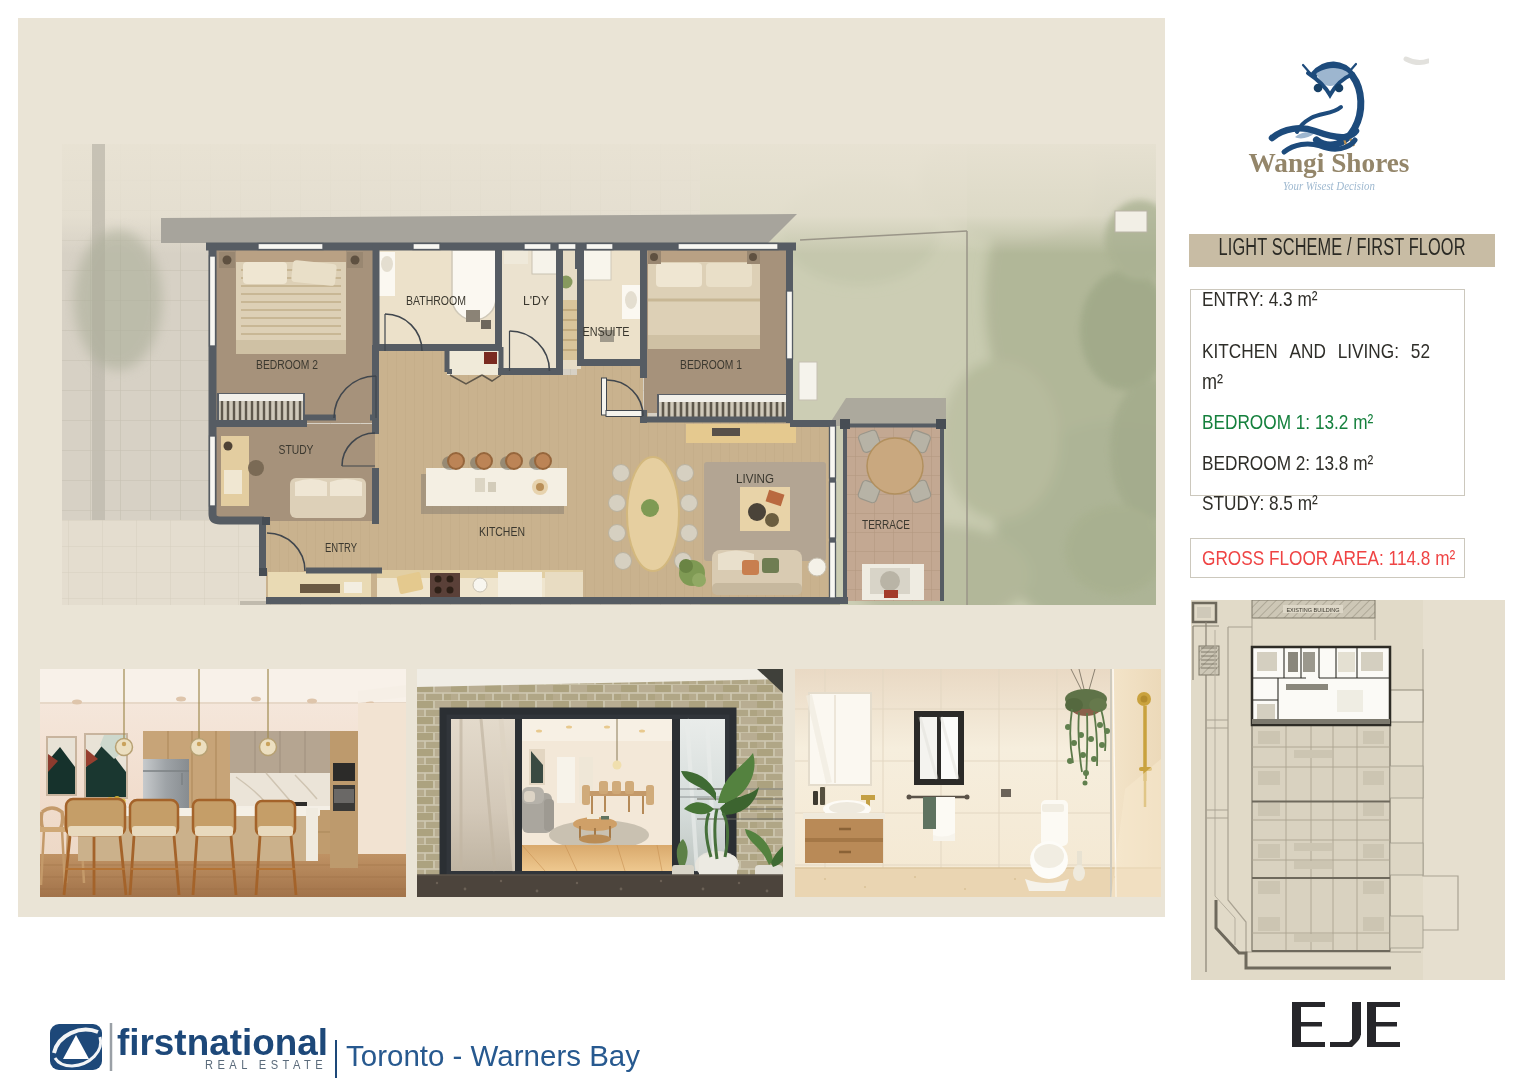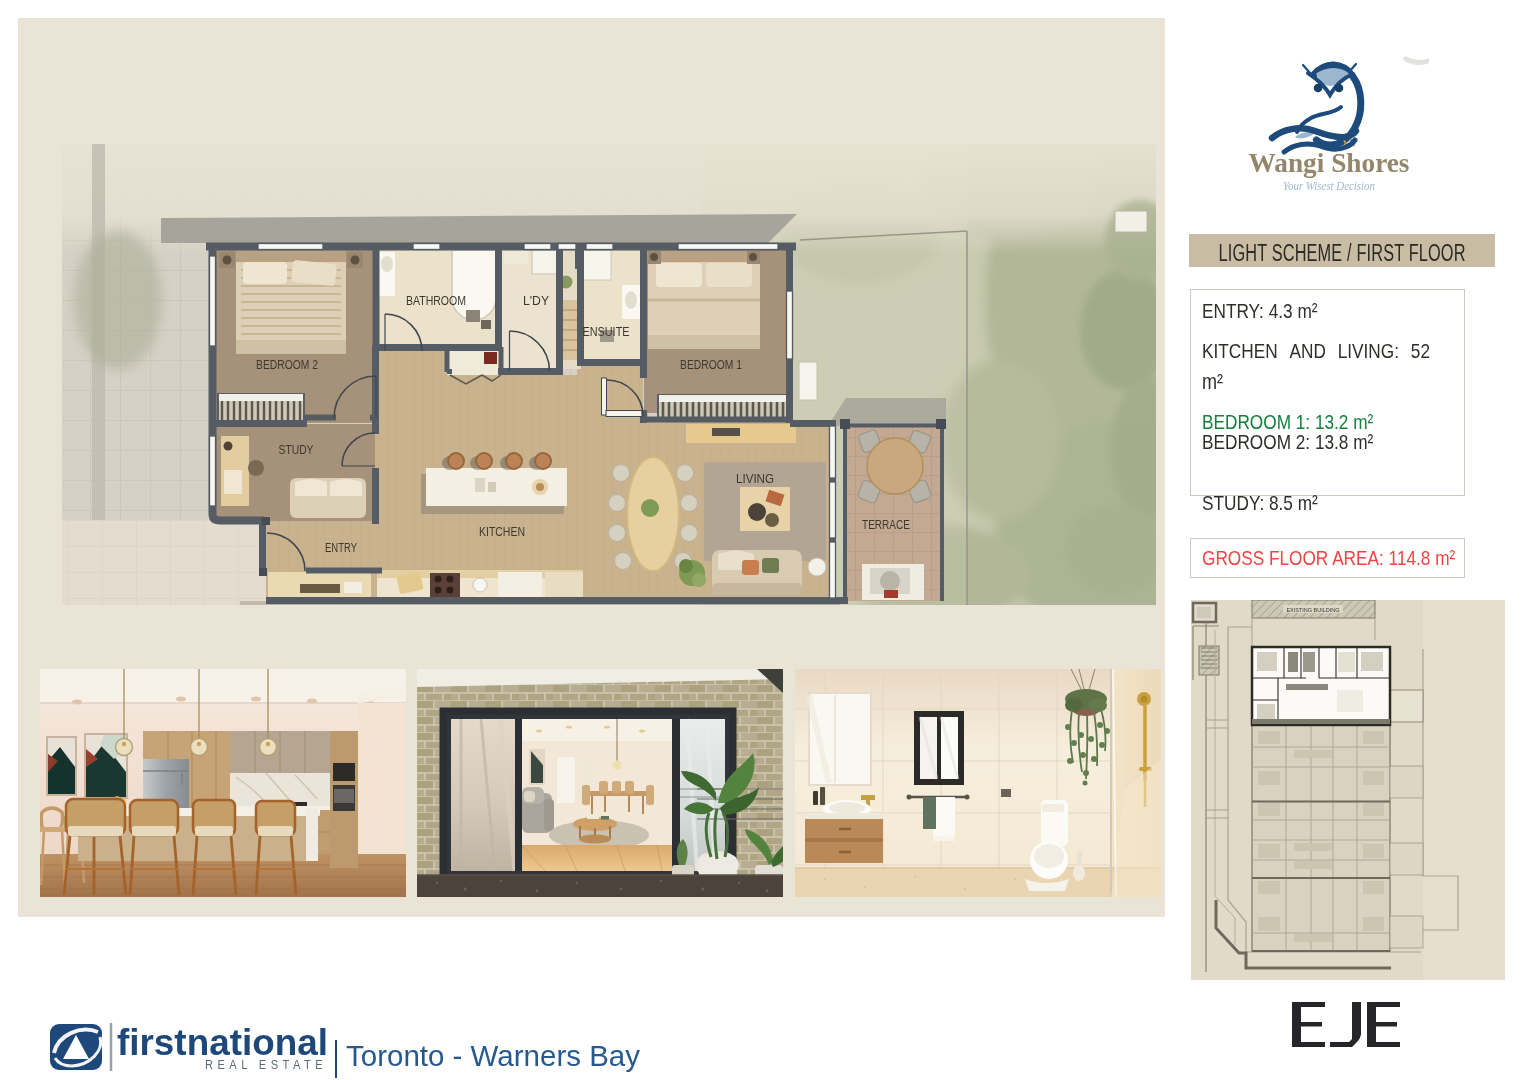--- a/index.html
+++ b/index.html
@@ -799,37 +799,37 @@
   <path d="M55,107 C65,99 79,97 91,101 C101,105 110,105 117,102 C121,100.5 124,98 126,95" fill="none" stroke="#1d4b7c" stroke-width="5" stroke-linecap="round"></path>
 
   <path d="M177,14 q12,6 22,2" stroke="#e2e1dd" stroke-width="5" fill="none" stroke-linecap="round"></path>
 
   <text x="100" y="127" text-anchor="middle" font-family="Liberation Serif, serif" font-weight="bold" font-size="27" fill="#94866a" textLength="161" lengthAdjust="spacingAndGlyphs">Wangi Shores</text>
   <text x="100" y="145" text-anchor="middle" font-family="Liberation Serif, serif" font-style="italic" font-size="12" fill="#9fb9d0" textLength="92" lengthAdjust="spacingAndGlyphs">Your Wisest Decision</text>
 </svg>
 </div>
 
 <div class="abs" style="left:1189px;top:234px;width:306px;height:33px;background:#c8bca4;"></div>
-<div class="abs" style="left:1189px;top:234px;width:306px;height:33px;display:flex;align-items:flex-end;justify-content:center;">
+<div class="abs" style="left:1189px;top:234px;width:306px;height:33px;display:flex;align-items:flex-start;justify-content:center;">
   <span style="display:inline-block;font-size:23px;color:#2b2a24;transform:scaleX(0.71);white-space:nowrap;letter-spacing:0.2px;">LIGHT SCHEME / FIRST FLOOR</span>
 </div>
 
 <div class="abs" style="left:1190px;top:289px;width:273px;height:205px;background:#fff;border:1px solid #ccc8bd;"></div>
-<div class="abs" style="left:1202px;top:299px;font-size:21px;color:#2f2e29;text-decoration:underline;"><span class="cond">ENTRY: 4.3 m²</span></div>
+<div class="abs" style="left:1202px;top:287px;font-size:21px;color:#2f2e29;text-decoration:underline;"><span class="cond">ENTRY: 4.3 m²</span></div>
 <div class="abs" style="left:1202px;top:339px;width:278px;font-size:21px;color:#2f2e29;transform:scaleX(0.82);transform-origin:left center;">
     <span style="display:flex;justify-content:space-between;">
       <span>KITCHEN</span>
       <span>AND</span>
       <span>LIVING:</span>
       <span>52</span>
     </span>
   </div>
 <div class="abs" style="left:1202px;top:369px;font-size:22px;color:#2f2e29;"><span class="cond">m²</span></div>
 <div class="abs" style="left:1202px;top:410px;font-size:21px;color:#15803d;"><span class="cond">BEDROOM 1: 13.2 m²</span></div>
-<div class="abs" style="left:1202px;top:430px;font-size:21px;color:#2f2e29;"><span class="cond">BEDROOM 2: 13.8 m²</span></div>
+<div class="abs" style="left:1202px;top:451px;font-size:21px;color:#2f2e29;"><span class="cond">BEDROOM 2: 13.8 m²</span></div>
 
 <div class="abs" style="left:1202px;top:491px;font-size:21px;color:#2f2e29;text-decoration:underline;"><span class="cond">STUDY: 8.5 m²</span></div>
 
 <div class="abs" style="left:1190px;top:538px;width:273px;height:38px;background:#fff;border:1px solid #ccc8bd;"></div>
 <div class="abs" style="left:1202px;top:546px;font-size:21px;color:#ef4444;"><span class="cond">GROSS FLOOR AREA: 114.8 m²</span></div>
 
 <div class="abs" id="siteplan" style="left:1191px;top:600px;width:314px;height:380px;background:#e1dac8;overflow:hidden;">
 <svg width="314" height="380" viewBox="0 0 314 380" xmlns="http://www.w3.org/2000/svg">
 <defs>
   <pattern id="hatch" width="6" height="6" patternUnits="userSpaceOnUse" patternTransform="rotate(45)">

